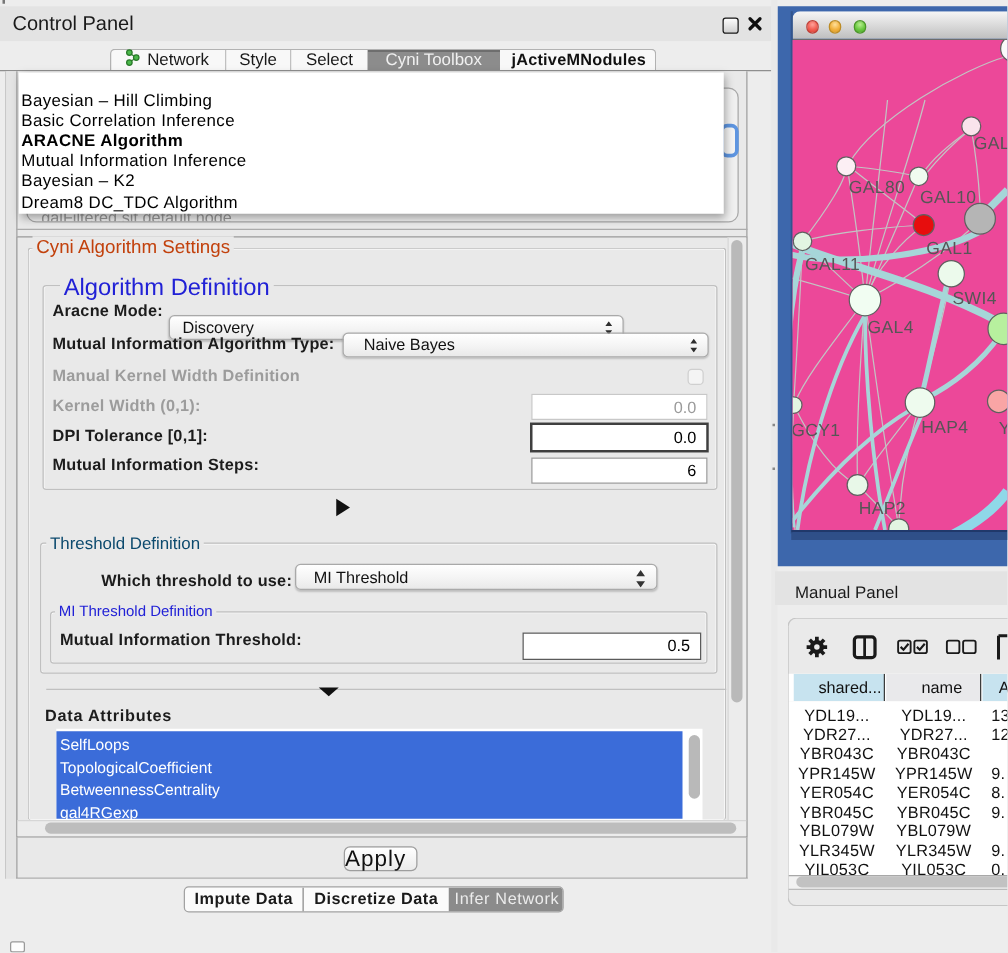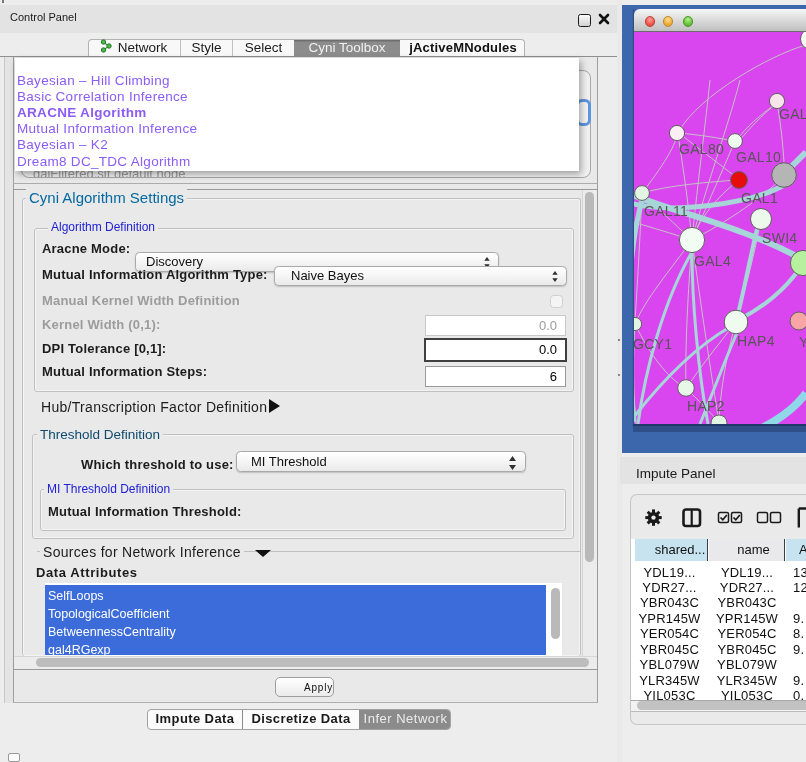--- a/index.html
+++ b/index.html
@@ -20,21 +20,21 @@
 svg.carr { position:absolute; right:8px; top:4px; }
 </style>
 </head>
 <body>
 <div id="stage">
 
 <div class="abs" style="left:0;top:0;width:620px;height:762px;background:#ededed;"></div>
 <div class="abs" style="left:2px;top:0;width:2px;height:3px;background:#777;"></div>
 
 <div class="abs" style="left:0;top:5px;width:617px;height:28px;background:#e3e3e3;"></div>
-<div class="abs" style="left:10px;top:11px;font-size:11px;color:#1a1a1a;">Control Panel</div>
+<div class="abs" style="left:10px;top:11px;font-size:16px;color:#1a1a1a;">Control Panel</div>
 <div class="abs" style="left:578px;top:14px;width:13px;height:13px;border:1.6px solid #1a1a1a;border-radius:2.5px;background:linear-gradient(#fdfdfd,#d0d0d0);"></div>
 <svg class="abs" style="left:598px;top:13px;" width="12" height="12" viewBox="0 0 12 12">
   <path d="M2,2 L10,10 M10,2 L2,10" stroke="#111" stroke-width="2.6" stroke-linecap="round"></path>
 </svg>
 
 <div class="abs" style="left:0;top:33px;width:617px;height:24px;background:#ededed;"></div>
 <div class="abs" style="left:0;top:56px;width:617px;height:1px;background:#8f8f8f;"></div>
 <div class="abs" style="left:88px;top:39px;width:437px;height:17px;border:1px solid #b2b2b2;border-bottom:none;border-radius:4px 4px 0 0;background:#f8f8f8;overflow:hidden;">
   <div class="abs" style="left:0;top:0;width:91px;height:17px;font-size:13.5px;color:#1a1a1a;text-align:center;line-height:16px;padding-left:16px;">Network</div>
   <div class="abs" style="left:91px;top:0;width:1px;height:17px;background:#c0c0c0;"></div>
@@ -65,24 +65,24 @@
 
 <div class="abs" style="left:13px;top:189px;width:585px;height:481px;border:1px solid #9a9a9a;background:#e9e9e9;"></div>
 
 <div class="abs" style="left:582px;top:190px;width:15px;height:466px;background:#ececec;border-left:1px solid #d6d6d6;"></div>
 <div class="abs" style="left:585px;top:192px;width:9px;height:370px;background:#b9b9b9;border-radius:5px;"></div>
 
 <div class="abs" style="left:14px;top:656px;width:583px;height:13px;background:#ececec;border-top:1px solid #d6d6d6;"></div>
 <div class="abs" style="left:36px;top:658px;width:553px;height:9px;background:#bdbdbd;border-radius:5px;"></div>
 
 <div class="gbx" style="left:22px;top:198px;width:559px;height:458px;border-bottom:none;"></div>
-<div class="gtit" style="left:26px;top:189px;color:#0369a1;font-size:15px;">Cyni Algorithm Settings</div>
+<div class="gtit" style="left:26px;top:189px;color:#c2410c;font-size:15px;">Cyni Algorithm Settings</div>
 
 <div class="gbx" style="left:34px;top:228px;width:540px;height:164px;"></div>
-<div class="gtit" style="left:48px;top:220px;color:#2121d6;font-size:12px;">Algorithm Definition</div>
+<div class="gtit" style="left:48px;top:220px;color:#2121d6;font-size:19px;">Algorithm Definition</div>
 
 <div class="lbl" style="left:42px;top:241px;">Aracne Mode:</div>
 <div class="combo" style="left:135px;top:252px;width:364px;height:20px;">
   <span class="ctext">Discovery</span>
   <svg class="carr" width="6" height="11" viewBox="0 0 6 11">
         <path d="M3,0 L5.7,3.8 L0.3,3.8 Z M3,11 L5.7,7.2 L0.3,7.2 Z" fill="#2e2e2e"></path>
       </svg>
 </div>
 <div class="lbl" style="left:42px;top:266.5px;">Mutual Information Algorithm Type:</div>
 <div class="combo" style="left:274px;top:266px;width:293px;height:20px;">
@@ -93,85 +93,84 @@
 </div>
 <div class="lbl dis" style="left:42px;top:293px;">Manual Kernel Width Definition</div>
 <div class="abs" style="left:550px;top:295px;width:13px;height:13px;border:1px solid #cfcfcf;border-radius:3.5px;background:#f4f4f4;"></div>
 <div class="lbl dis" style="left:42px;top:317px;">Kernel Width (0,1):</div>
 <div class="fld" style="left:425px;top:315px;width:141px;height:21px;border:1px solid #c8c8c8;color:#9b9b9b;line-height:19px;">0.0</div>
 <div class="lbl" style="left:42px;top:341px;">DPI Tolerance [0,1]:</div>
 <div class="fld" style="left:424px;top:338px;width:143px;height:24px;border:2px solid #3f3f3f;line-height:20px;">0.0</div>
 <div class="lbl" style="left:42px;top:364px;">Mutual Information Steps:</div>
 <div class="fld" style="left:425px;top:366px;width:141px;height:21px;border:1px solid #9a9a9a;line-height:19px;">6</div>
 
-<div class="abs" style="left:41px;top:399px;font-size:14px;letter-spacing:0.3px;color:#1c1c1c;">Hub/Transcription Factor Definition</div>
 <div class="abs" style="left:269px;top:399px;width:0;height:0;border-left:11px solid #111;border-top:7px solid transparent;border-bottom:7px solid transparent;"></div>
 
 <div class="gbx" style="left:32px;top:434px;width:542px;height:105px;"></div>
 <div class="gtit" style="left:37px;top:427px;color:#0c4a6e;font-size:13.5px;">Threshold Definition</div>
 <div class="lbl" style="left:81px;top:457px;">Which threshold to use:</div>
 <div class="combo" style="left:236px;top:451px;width:290px;height:21px;">
   <span class="ctext" style="top:2px;left:14px;">MI Threshold</span>
   <svg class="carr" width="9" height="14" viewBox="0 0 9 14" style="top:3.5px;">
         <path d="M4.5,0 L8,5 L1,5 Z M4.5,14 L8,9 L1,9 Z" fill="#333"></path>
       </svg>
 </div>
 
 <div class="gbx" style="left:40px;top:489px;width:526px;height:42px;"></div>
 <div class="gtit" style="left:44px;top:482px;color:#2121d6;font-size:12px;">MI Threshold Definition</div>
 <div class="lbl" style="left:48px;top:504px;">Mutual Information Threshold:</div>
+<div class="fld" style="left:418px;top:506px;width:143px;height:22px;border:1.5px solid #5a5a5a;line-height:19px;">0.5</div>
 
 <div class="abs" style="left:37px;top:551px;width:544px;height:1px;background:#c0c0c0;"></div>
-<div class="gtit" style="left:40px;top:544px;color:#1c1c1c;font-size:14px;letter-spacing:0.3px;">Sources for Network Inference</div>
 <div class="abs" style="left:255px;top:549.5px;width:0;height:0;border-top:7.5px solid #111;border-left:8px solid transparent;border-right:8px solid transparent;"></div>
 <div class="lbl" style="left:36px;top:564.5px;letter-spacing:0.6px;">Data Attributes</div>
 
 <div class="abs" style="left:45px;top:583px;width:517px;height:73px;background:#fff;overflow:hidden;">
   <div class="abs" style="left:0;top:2px;width:501px;height:70px;background:#3b6cd9;color:#fff;font-size:12.5px;">
     <div style="position:absolute;left:3px;top:4px;">SelfLoops</div>
     <div style="position:absolute;left:3px;top:22px;">TopologicalCoefficient</div>
     <div style="position:absolute;left:3px;top:40px;">BetweennessCentrality</div>
     <div style="position:absolute;left:3px;top:58px;">gal4RGexp</div>
   </div>
   <div class="abs" style="left:506px;top:5px;width:9px;height:51px;background:#b9b9b9;border-radius:5px;"></div>
 </div>
 
-<div class="abs" style="left:275px;top:677px;width:59px;height:20px;border:1px solid #9e9e9e;border-radius:5px;background:linear-gradient(#ffffff,#ebebeb);font-size:10px;letter-spacing:0.8px;color:#111;text-align:right;line-height:19px;">Apply</div>
+<div class="abs" style="left:275px;top:677px;width:59px;height:20px;border:1px solid #9e9e9e;border-radius:5px;background:linear-gradient(#ffffff,#ebebeb);font-size:18px;letter-spacing:0.8px;color:#111;text-align:left;line-height:19px;">Apply</div>
 
 <div class="abs" style="left:147px;top:709px;width:304px;height:21px;border:1px solid #a2a2a2;border-radius:4px;background:#fbfbfb;overflow:hidden;">
   <div class="abs" style="left:0;top:0;width:94px;height:21px;font-size:13px;font-weight:bold;letter-spacing:0.4px;color:#1a1a1a;text-align:center;line-height:18.5px;">Impute Data</div>
   <div class="abs" style="left:94px;top:0;width:1px;height:21px;background:#8a8a8a;"></div>
   <div class="abs" style="left:95px;top:0;width:116px;height:21px;font-size:13px;font-weight:bold;letter-spacing:0.4px;color:#1a1a1a;text-align:center;line-height:18.5px;">Discretize Data</div>
   <div class="abs" style="left:211px;top:0;width:93px;height:21px;background:#8b8b8b;font-size:13px;letter-spacing:0.5px;color:#ececec;text-align:center;line-height:18.5px;">Infer Network</div>
 </div>
 
 <div class="abs" style="left:8px;top:753px;width:12px;height:9px;border:1px solid #999;border-radius:2px;background:#fdfdfd;"></div>
 
 <div class="abs" style="left:15px;top:58px;width:564px;height:113px;background:#fff;box-shadow:2px 3px 7px rgba(0,0,0,0.35);">
-  <div class="abs" style="left:2px;top:14.5px;font-size:13.5px;letter-spacing:0.3px;color:#8b5cf6;line-height:16.2px;">
+  <div class="abs" style="left:2px;top:14.5px;font-size:13.5px;letter-spacing:0.3px;color:#000000;line-height:16.2px;">
     Bayesian – Hill Climbing<br>
     Basic Correlation Inference<br>
     <span class="bold">ARACNE Algorithm</span><br>
     Mutual Information Inference<br>
     Bayesian – K2<br>
     Dream8 DC_TDC Algorithm
   </div>
 </div>
 
 <div class="abs" style="left:622px;top:4.5px;width:184px;height:448.5px;background:#3d67ac;"></div>
 <div class="abs" style="left:617px;top:0;width:5px;height:762px;background:#e9e9e9;"></div>
 <div class="abs" style="left:618px;top:339px;width:2px;height:2px;background:#888;"></div>
 <div class="abs" style="left:618px;top:374px;width:2px;height:2px;background:#888;"></div>
 
 <div class="abs" style="left:634px;top:9px;width:172px;height:22.5px;background:linear-gradient(#f6f6f6,#bfbfbf);border-radius:6px 0 0 0;border-bottom:1.5px solid #6c6c6c;"></div>
 <div class="abs" style="left:644.9px;top:16.4px;width:10.6px;height:10.6px;border-radius:50%;background:radial-gradient(circle at 50% 30%, #ffa39b, #f25c50 55%, #ce4339);border:1px solid #bf4038;"></div>
 <div class="abs" style="left:662.7px;top:16.4px;width:10.6px;height:10.6px;border-radius:50%;background:radial-gradient(circle at 50% 30%, #ffe09a, #f2b03c 55%, #d3992a);border:1px solid #bd8c26;"></div>
 <div class="abs" style="left:682.5px;top:16.4px;width:10.6px;height:10.6px;border-radius:50%;background:radial-gradient(circle at 50% 30%, #b8ee8f, #69c840 55%, #50a42c);border:1px solid #4b9629;"></div>
 <div class="abs" style="left:631.5px;top:9px;width:2.5px;height:418px;background:linear-gradient(90deg,#3d67ac,#2a4878);"></div>
-<div class="abs" style="left:634px;top:32px;width:172px;height:392px;background:#d946ef;overflow:hidden;">
+<div class="abs" style="left:634px;top:32px;width:172px;height:392px;background:#ec4899;overflow:hidden;">
 <svg width="172" height="392" viewBox="634 32 172 392">
   <g fill="none" stroke="#c3c3c3" stroke-width="1">
     <path d="M 806,45 C 770,55 700,95 679,131"></path>
     <path d="M 679,133 C 700,135 720,138 733,141"></path>
     <path d="M 679,133 C 700,150 725,168 737,178"></path>
     <path d="M 777,103 C 760,115 745,128 738,139"></path>
     <path d="M 777,103 C 781,125 783,145 784,163"></path>
     <path d="M 777,103 C 762,115 748,130 740,140"></path>
     <path d="M 692,240 C 688,200 682,160 678,135"></path>
     <path d="M 692,240 C 700,215 725,190 737,182"></path>
@@ -237,21 +236,21 @@
     <text x="737" y="346">HAP4</text>
     <text x="799" y="347">Y</text>
     <text x="687" y="411">HAP2</text>
   </g>
 </svg>
 </div>
 <div class="abs" style="left:633px;top:424px;width:173px;height:2px;background:#20386a;"></div>
 <div class="abs" style="left:633px;top:426px;width:173px;height:6px;background:#2f4f88;"></div>
 
 <div class="abs" style="left:620px;top:457px;width:186px;height:27px;background:#e3e3e3;"></div>
-<div class="abs" style="left:636px;top:466px;font-size:13.5px;color:#1a1a1a;">Impute Panel</div>
+<div class="abs" style="left:636px;top:466px;font-size:13.5px;color:#1a1a1a;">Manual Panel</div>
 <div class="abs" style="left:630px;top:494px;width:180px;height:231px;background:#eaeaea;border:1px solid #c6c6c6;border-radius:7px 0 0 7px;border-right:none;"></div>
 
 <svg class="abs" style="left:640px;top:506px;" width="166" height="24" viewBox="0 0 166 24">
   <g fill="#1a1a1a">
     <circle cx="13.5" cy="11.6" r="5.7"></circle>
     <g stroke="#1a1a1a" stroke-width="3">
       <line x1="13.5" y1="3.4" x2="13.5" y2="19.8"></line>
       <line x1="5.3" y1="11.6" x2="21.7" y2="11.6"></line>
       <line x1="7.7" y1="5.8" x2="19.3" y2="17.4"></line>
       <line x1="19.3" y1="5.8" x2="7.7" y2="17.4"></line>

